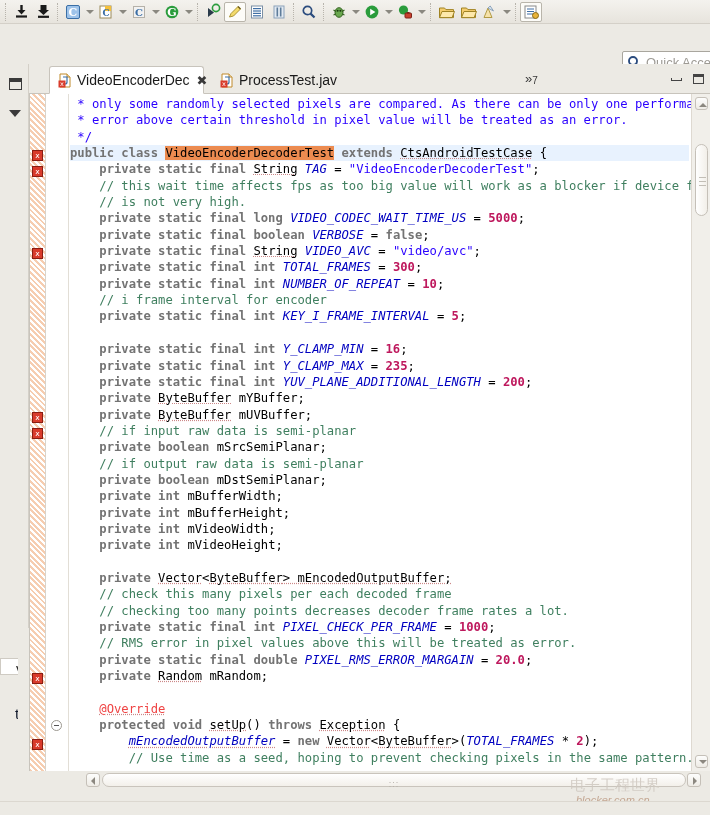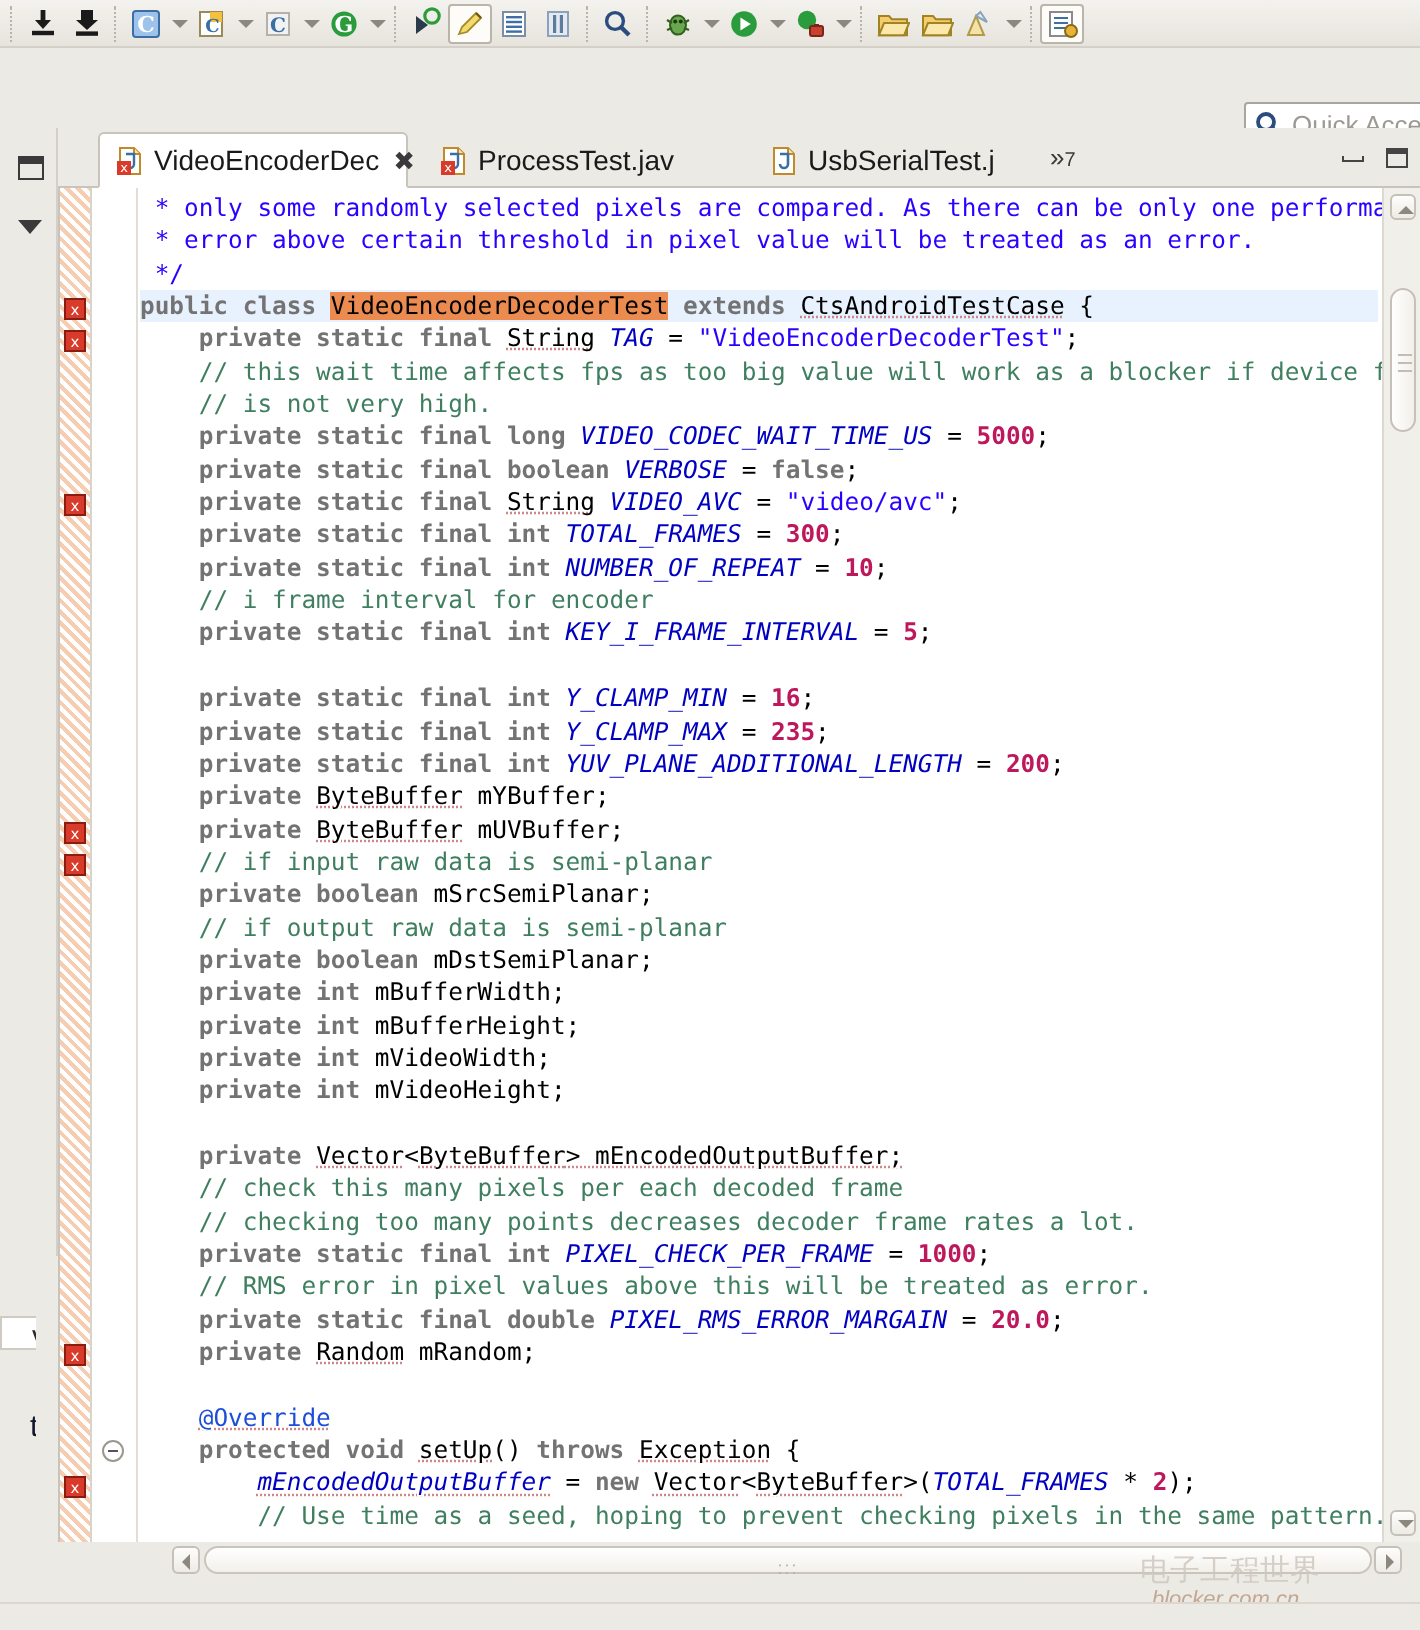--- a/index.html
+++ b/index.html
@@ -227,21 +227,21 @@
     width: 659px;
     margin-left: -40px; padding-left: 40px;
   }
   .kw  { color: #737373; font-weight: bold; }
   .cmt { color: #3f7f5f; }
   .str { color: #2a00ff; }
   .num { color: #be185d; font-weight: bold; }
   .typ { color: #000000; text-decoration: underline; text-decoration-style: dotted; text-decoration-color: #cc8888; }
   .fld { color: #0000c0; font-style: italic; }
   .fldu { color: #0000c0; font-style: italic; text-decoration: underline; text-decoration-style: dotted; text-decoration-color: #cc8888;}
-  .ann { color: #1d4ed8; text-decoration: underline; text-decoration-style: dotted; text-decoration-color: #cc8888; }
+  .ann { color: #ef4444; text-decoration: underline; text-decoration-style: dotted; text-decoration-color: #cc8888; }
   .mth { color: #000000; text-decoration: underline; text-decoration-style: dotted; text-decoration-color: #cc8888; }
   .sel { background: #ec8b50; color: #000; }
   .spell { text-decoration: underline; text-decoration-style: dotted; text-decoration-color: #cc8888; }
 
   
   #vscroll {
     position: absolute; left: 662px; top: 30px;
     width: 19px; height: 677px;
     background: #f1efea;
     border-left: 1px solid #ded9d1;
@@ -576,30 +576,20 @@
             <path d="M2 1 h7 l3 3 v10 h-10 z" fill="#ffffff" stroke="#c08a2a"></path>
             <path d="M9 1 v3 h3" fill="#f0e2c0" stroke="#c08a2a"></path>
             <path d="M5 4 h4 v5 a2 2 0 0 1 -4 0" fill="none" stroke="#3a6ea5" stroke-width="1.2"></path>
             <rect x="0.5" y="7.5" width="7" height="7" fill="#d93b2b"></rect>
             <text x="4" y="13.2" font-size="6.5" fill="#ffffff" text-anchor="middle" font-family="DejaVu Sans, sans-serif">x</text>
           </svg>
         </span>
         <span class="tab-label">ProcessTest.jav</span>
       </div>
 
-      <div class="tab" style="left:348px; width:135px;">
-        <span>
-          <svg class="ic" width="14" height="15" viewBox="0 0 14 15">
-            <path d="M2 1 h7 l3 3 v10 h-10 z" fill="#ffffff" stroke="#c08a2a"></path>
-            <path d="M9 1 v3 h3" fill="#f0e2c0" stroke="#c08a2a"></path>
-            <path d="M5 4 h4 v5 a2 2 0 0 1 -4 0" fill="none" stroke="#3a6ea5" stroke-width="1.3"></path>
-          </svg>
-        </span>
-        <span class="tab-label">UsbSerialTest.j</span>
-      </div>
 
       <div id="tab-overflow">
         <span>»</span>
         <span class="ov-num">7</span>
       </div>
 
       <div class="tab-ctl" id="tab-min">
           <i></i>
         </div>
       <div class="tab-ctl" id="tab-max">

